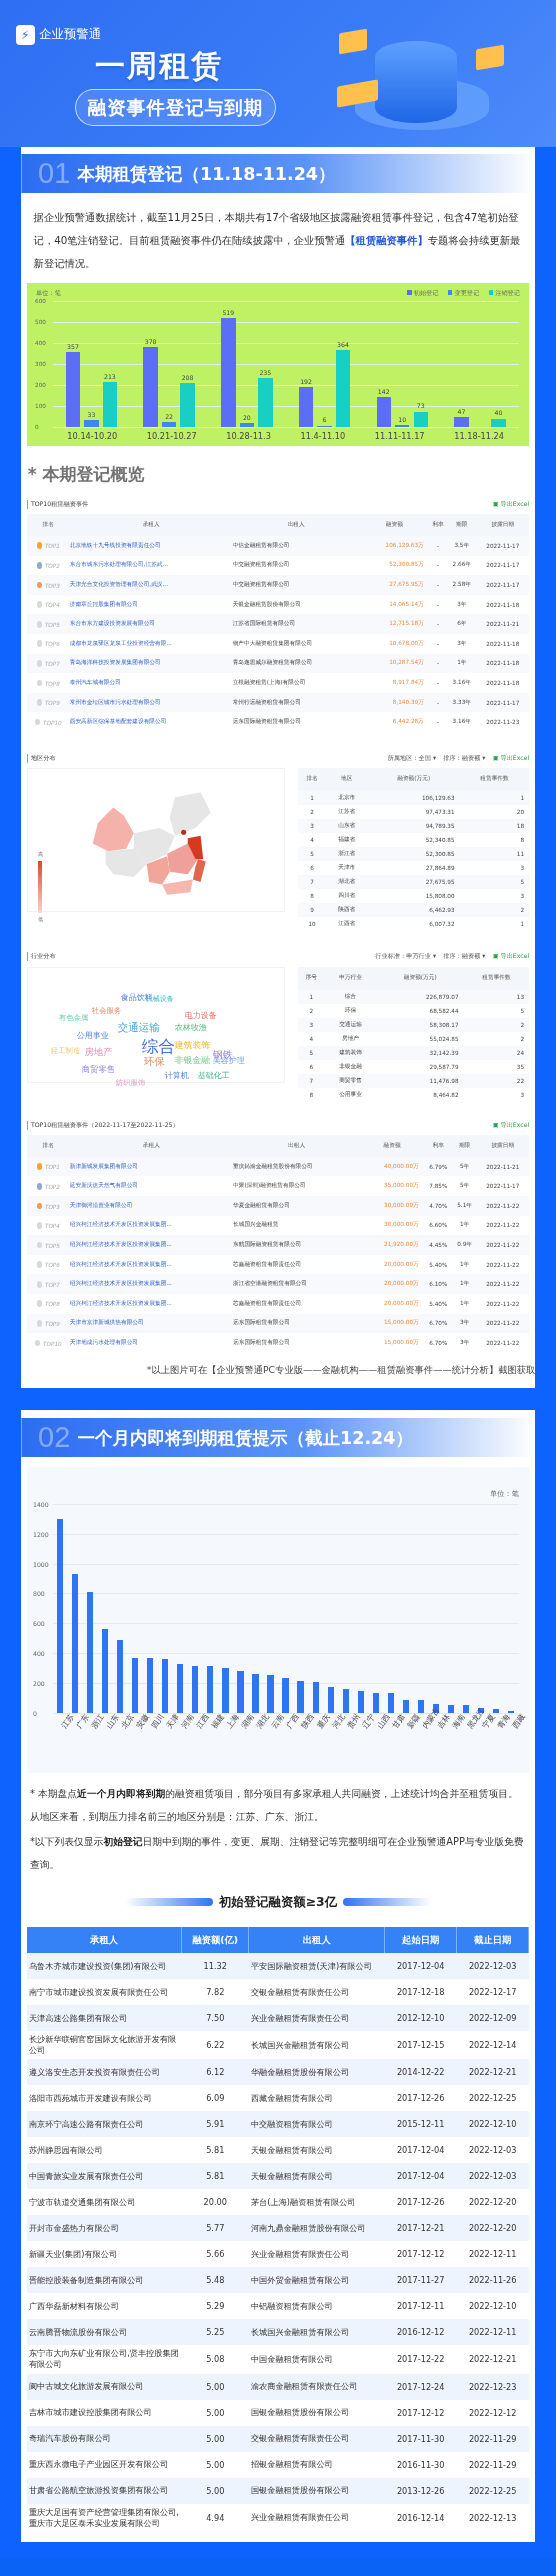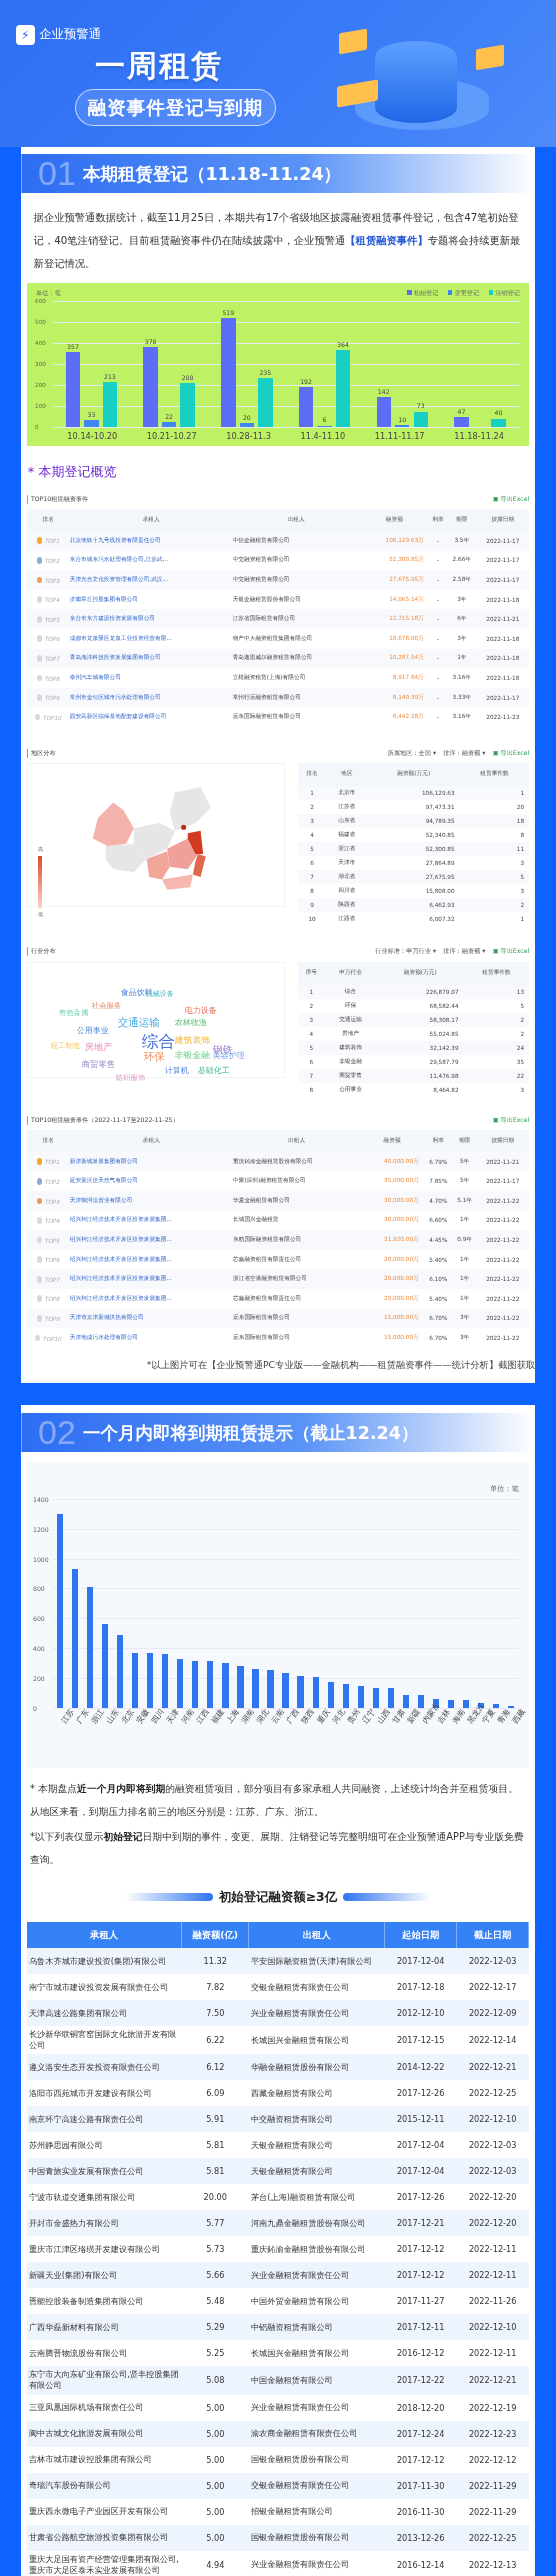--- a/index.html
+++ b/index.html
@@ -9,37 +9,37 @@
 .hero .logo{position:absolute;left:15.5px;top:25px;display:flex;align-items:center;gap:4.1px;color:#fff;font-size:12.4px}
 .hero .logo .bolt{width:19.6px;height:19.6px;background:#fff;border-radius:4.1px;color:#2e6ff3;display:flex;align-items:center;justify-content:center;font-size:12.4px;font-weight:bold}
 .hero .title{position:absolute;left:95px;top:46px;color:#fff;font-size:30px;font-weight:bold;letter-spacing:2.1px;text-shadow:0 1.5px 3.1px rgba(0,0,0,.15)}
 .hero .subtitle{position:absolute;left:75px;top:89px;width:201px;height:37px;border:1px solid rgba(255,255,255,.7);border-radius:18.5px;background:rgba(255,255,255,.12);color:#fff;font-size:18.5px;font-weight:bold;display:flex;align-items:center;justify-content:center;letter-spacing:1px}
 .hero .illus{position:absolute;right:52px;top:20.6px;width:170px;height:108px}
 .illus .cyl{position:absolute;left:41px;top:20.6px;width:82px;height:82px;border-radius:41px/15.5px;background:linear-gradient(#5ea0ff,#1f66e6)}
 .illus .ring{position:absolute;left:20.6px;top:57px;width:134px;height:52px;border-radius:67px/20.6px;background:rgba(120,180,255,.5)}
 .illus .card{position:absolute;width:28px;height:20.6px;background:#ffc04d;border-radius:2.1px;transform:skewY(-10deg)}
 .card-wrap{margin:0 20.6px;background:#fff;position:relative}
 .sec-head{position:relative;height:39px;margin:0 0 0 0;background:linear-gradient(90deg,#2d6df2 0%,#5a93f7 55%,rgba(255,255,255,0) 100%);display:flex;align-items:center;padding-left:16.5px;border-left:1.5px solid #48c9f5}
-.sec-head .num{font-size:34px;color:rgba(255,255,255,.4);font-weight:300;margin-right:7.2px;font-family:"Liberation Sans",sans-serif}
+.sec-head .num{font-size:29px;color:rgba(255,255,255,.4);font-weight:300;margin-right:7.2px;font-family:"Liberation Sans",sans-serif}
 .sec-head .txt{font-size:17.5px;color:#fff;font-weight:bold}
 .intro{padding:12.4px 13px 8.2px;font-size:10.3px;line-height:23px;color:#333}
 .intro .hl{color:#2458d8;font-weight:bold}
 .chart-box{margin:0 6.2px;background:#bef264;padding:6.2px 5.2px 5.2px}
 .chart-top{display:flex;justify-content:space-between;font-size:6.2px;color:#666;padding:0 4.1px}
 .legend{display:flex;gap:9.3px}
 .legend i{display:inline-block;width:4.6px;height:5.7px;margin-right:2.1px;vertical-align:-0.5px}
 .bar-chart{position:relative;height:126px;margin:3.1px 5.2px 0 20.6px}
 .bar-chart .grid{position:absolute;left:0;right:0;border-top:0.5px solid #e6ebf3}
 .bar-chart .ytick{position:absolute;left:-17.5px;font-size:5.7px;color:#666;transform:translateY(-50%)}
 .groups{position:absolute;left:0;right:0;bottom:0;top:0;display:flex;justify-content:space-around}
 .grp{display:flex;align-items:flex-end;gap:4.1px;height:100%}
 .bar{width:14.4px;position:relative}
 .bar span{position:absolute;top:-9.3px;left:50%;transform:translateX(-50%);font-size:6.2px;color:#444;white-space:nowrap}
 .xlabels{display:flex;justify-content:space-around;margin:4.1px 5.2px 0 20.6px;font-size:8.2px;color:#444}
-.sub-title{font-size:13px;font-weight:normal;margin:16.5px 7.2px 10.3px;color:#6d28d9}
+.sub-title{font-size:17px;font-weight:bold;margin:16.5px 7.2px 10.3px;color:#737373}
 .panel{margin:0 6.2px}
 .panel-head{display:flex;justify-content:space-between;align-items:center;font-size:6.2px;color:#444;padding:4.1px 0 5.2px}
 .panel-head .t{border-left:1px solid #f28b2e;padding-left:3.1px}
 .panel-head .tools{display:flex;gap:7.2px;color:#555}
 .panel-head .tools .x{color:#2a9d4a}
 table.rank{width:100%;border-collapse:collapse;font-size:5.7px}
 table.rank th{background:#f3f6fb;color:#555;font-weight:normal;height:21.6px}
 table.rank td{height:19.6px;text-align:center;color:#444}
 table.rank tr:nth-child(even) td{background:#f7f9fc}
 table.rank td.l{text-align:left;color:#2f63c8}
@@ -823,27 +823,20 @@
             <td class="n">2022-12-20</td>
           </tr>
           <tr>
             <td style="width:155px">开封市金盛热力有限公司</td>
             <td class="c" style="width:67px">5.77</td>
             <td>河南九鼎金融租赁股份有限公司</td>
             <td class="n">2017-12-21</td>
             <td class="n">2022-12-20</td>
           </tr>
           <tr>
-            <td style="width:155px">重庆市江津区珞璜开发建设有限公司</td>
-            <td class="c" style="width:67px">5.73</td>
-            <td>重庆鈊渝金融租赁股份有限公司</td>
-            <td class="n">2017-12-12</td>
-            <td class="n">2022-12-11</td>
-          </tr>
-          <tr>
             <td style="width:155px">新疆天业(集团)有限公司</td>
             <td class="c" style="width:67px">5.66</td>
             <td>兴业金融租赁有限责任公司</td>
             <td class="n">2017-12-12</td>
             <td class="n">2022-12-11</td>
           </tr>
           <tr>
             <td style="width:155px">晋能控股装备制造集团有限公司</td>
             <td class="c" style="width:67px">5.48</td>
             <td>中国外贸金融租赁有限公司</td>
@@ -865,27 +858,20 @@
             <td class="n">2022-12-11</td>
           </tr>
           <tr>
             <td style="width:155px">东宁市大向东矿业有限公司,贤丰控股集团有限公司</td>
             <td class="c" style="width:67px">5.08</td>
             <td>中国金融租赁有限公司</td>
             <td class="n">2017-12-22</td>
             <td class="n">2022-12-21</td>
           </tr>
           <tr>
-            <td style="width:155px">三亚凤凰国际机场有限责任公司</td>
-            <td class="c" style="width:67px">5.00</td>
-            <td>兴业金融租赁有限责任公司</td>
-            <td class="n">2018-12-20</td>
-            <td class="n">2022-12-19</td>
-          </tr>
-          <tr>
             <td style="width:155px">阆中古城文化旅游发展有限公司</td>
             <td class="c" style="width:67px">5.00</td>
             <td>渝农商金融租赁有限责任公司</td>
             <td class="n">2017-12-24</td>
             <td class="n">2022-12-23</td>
           </tr>
           <tr>
             <td style="width:155px">吉林市城市建设控股集团有限公司</td>
             <td class="c" style="width:67px">5.00</td>
             <td>国银金融租赁股份有限公司</td>

